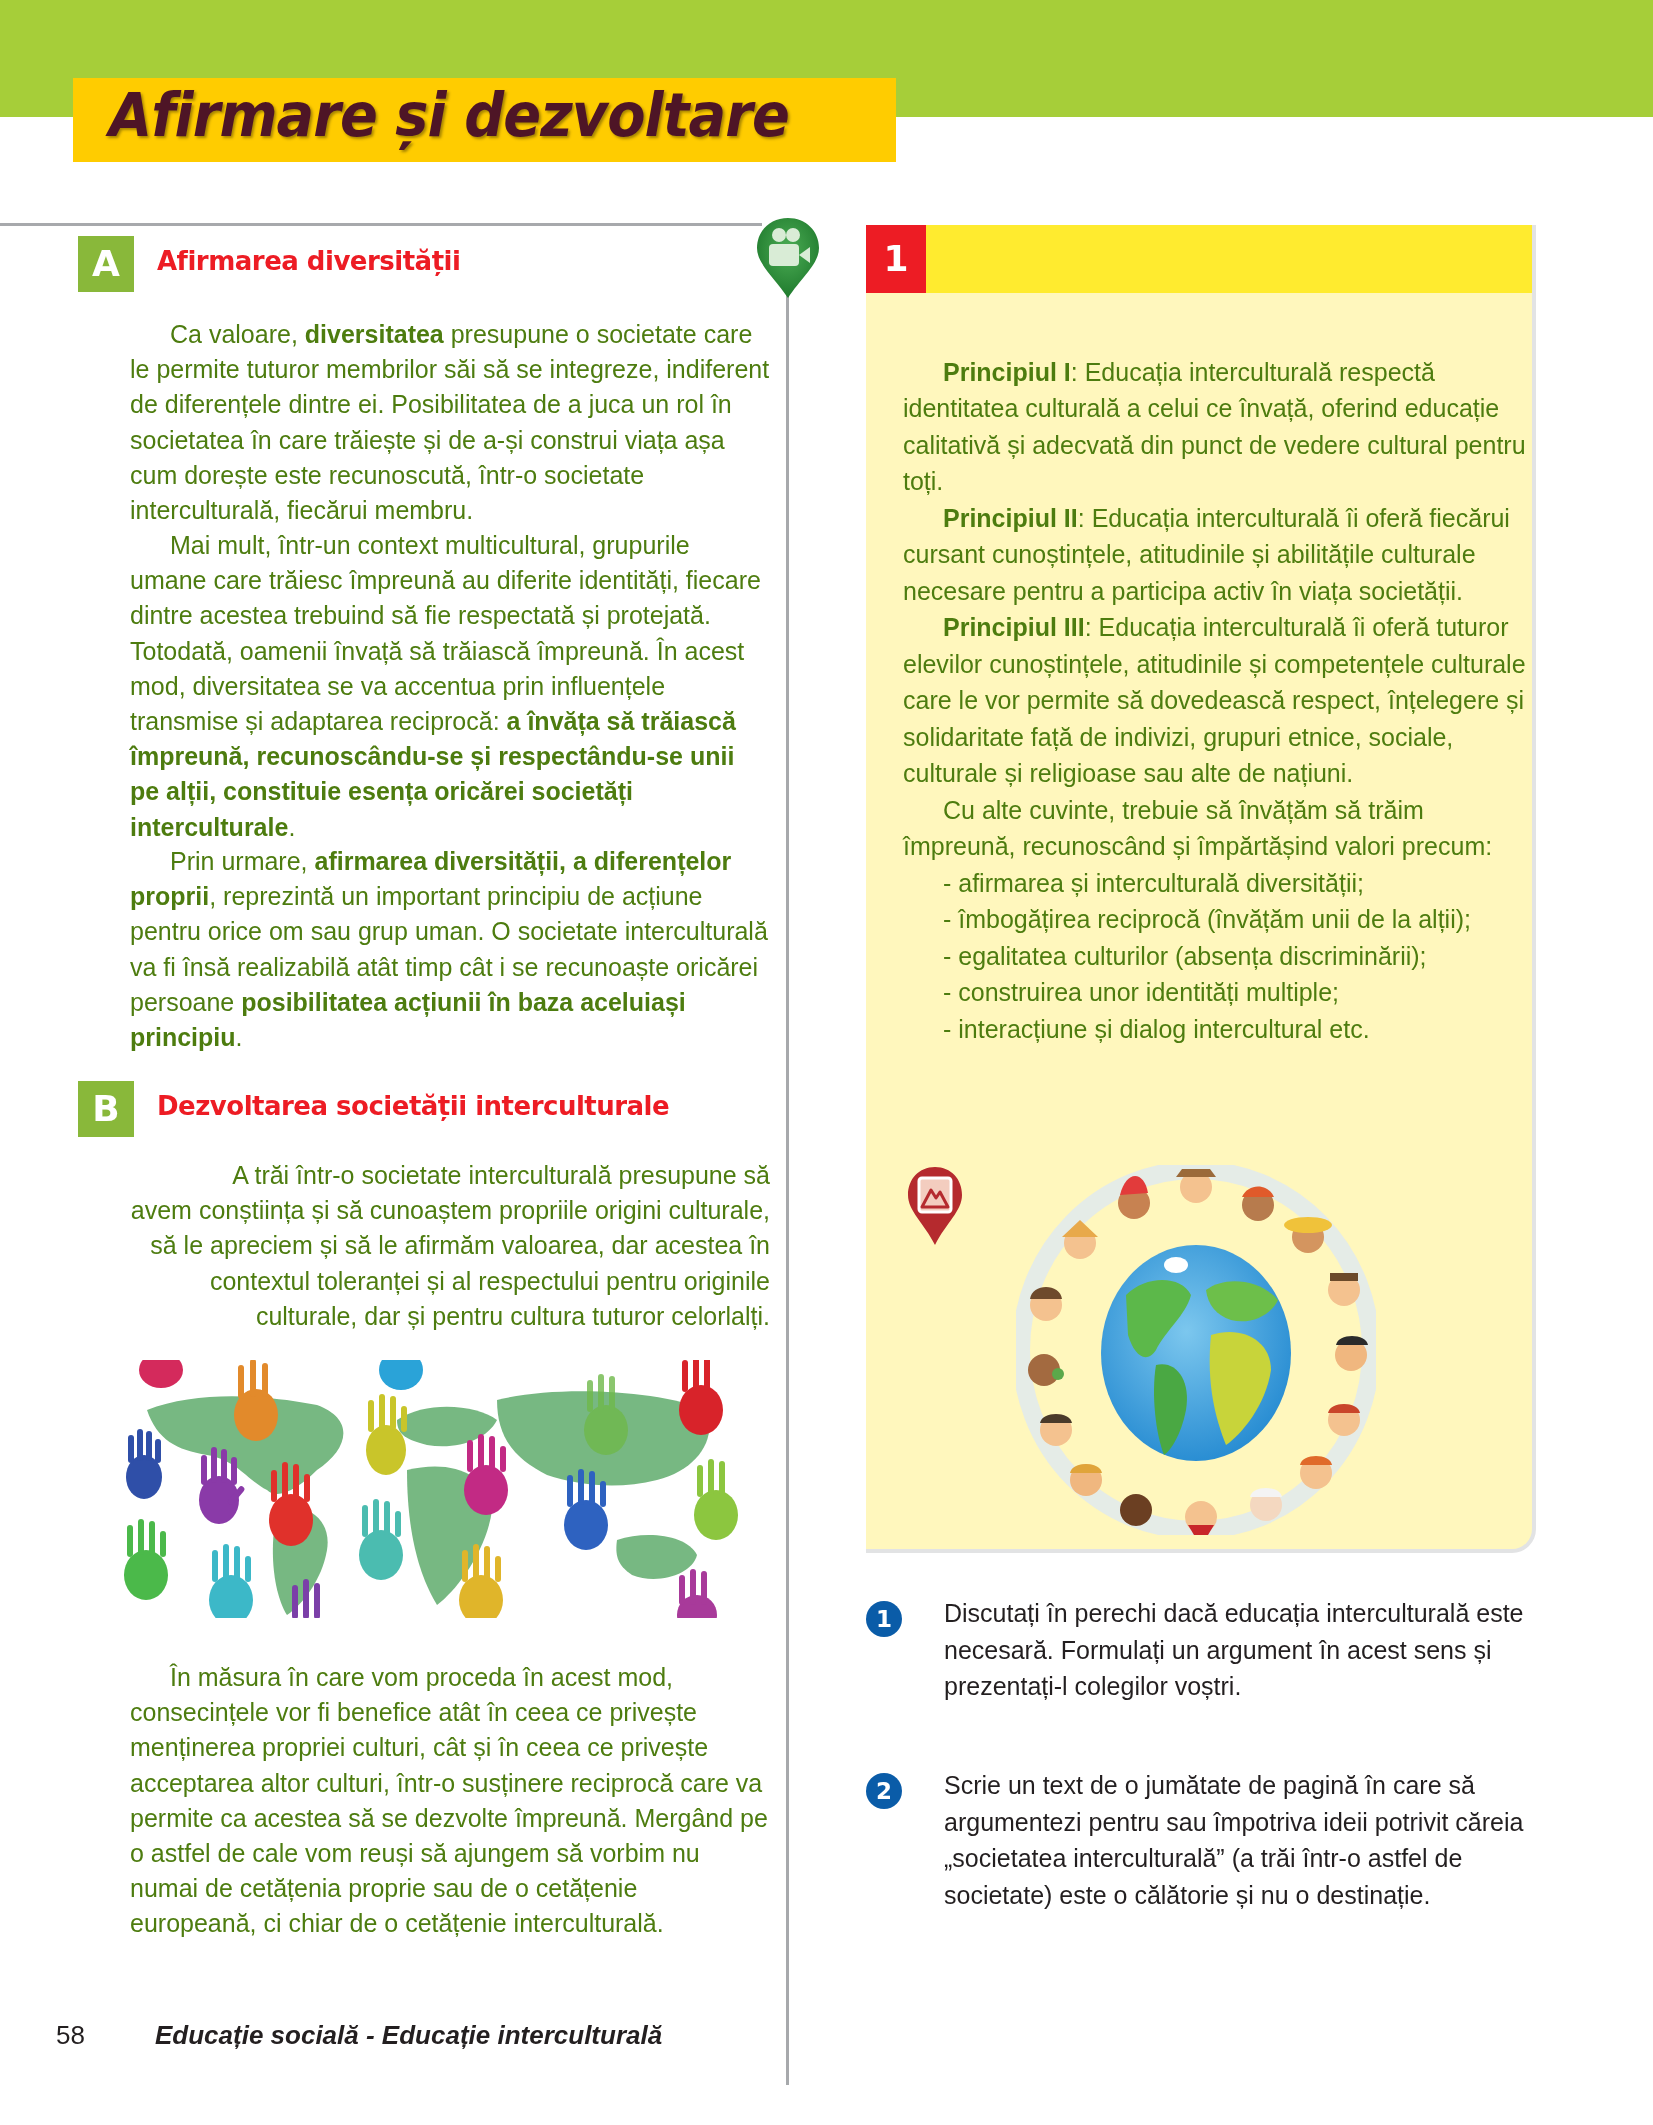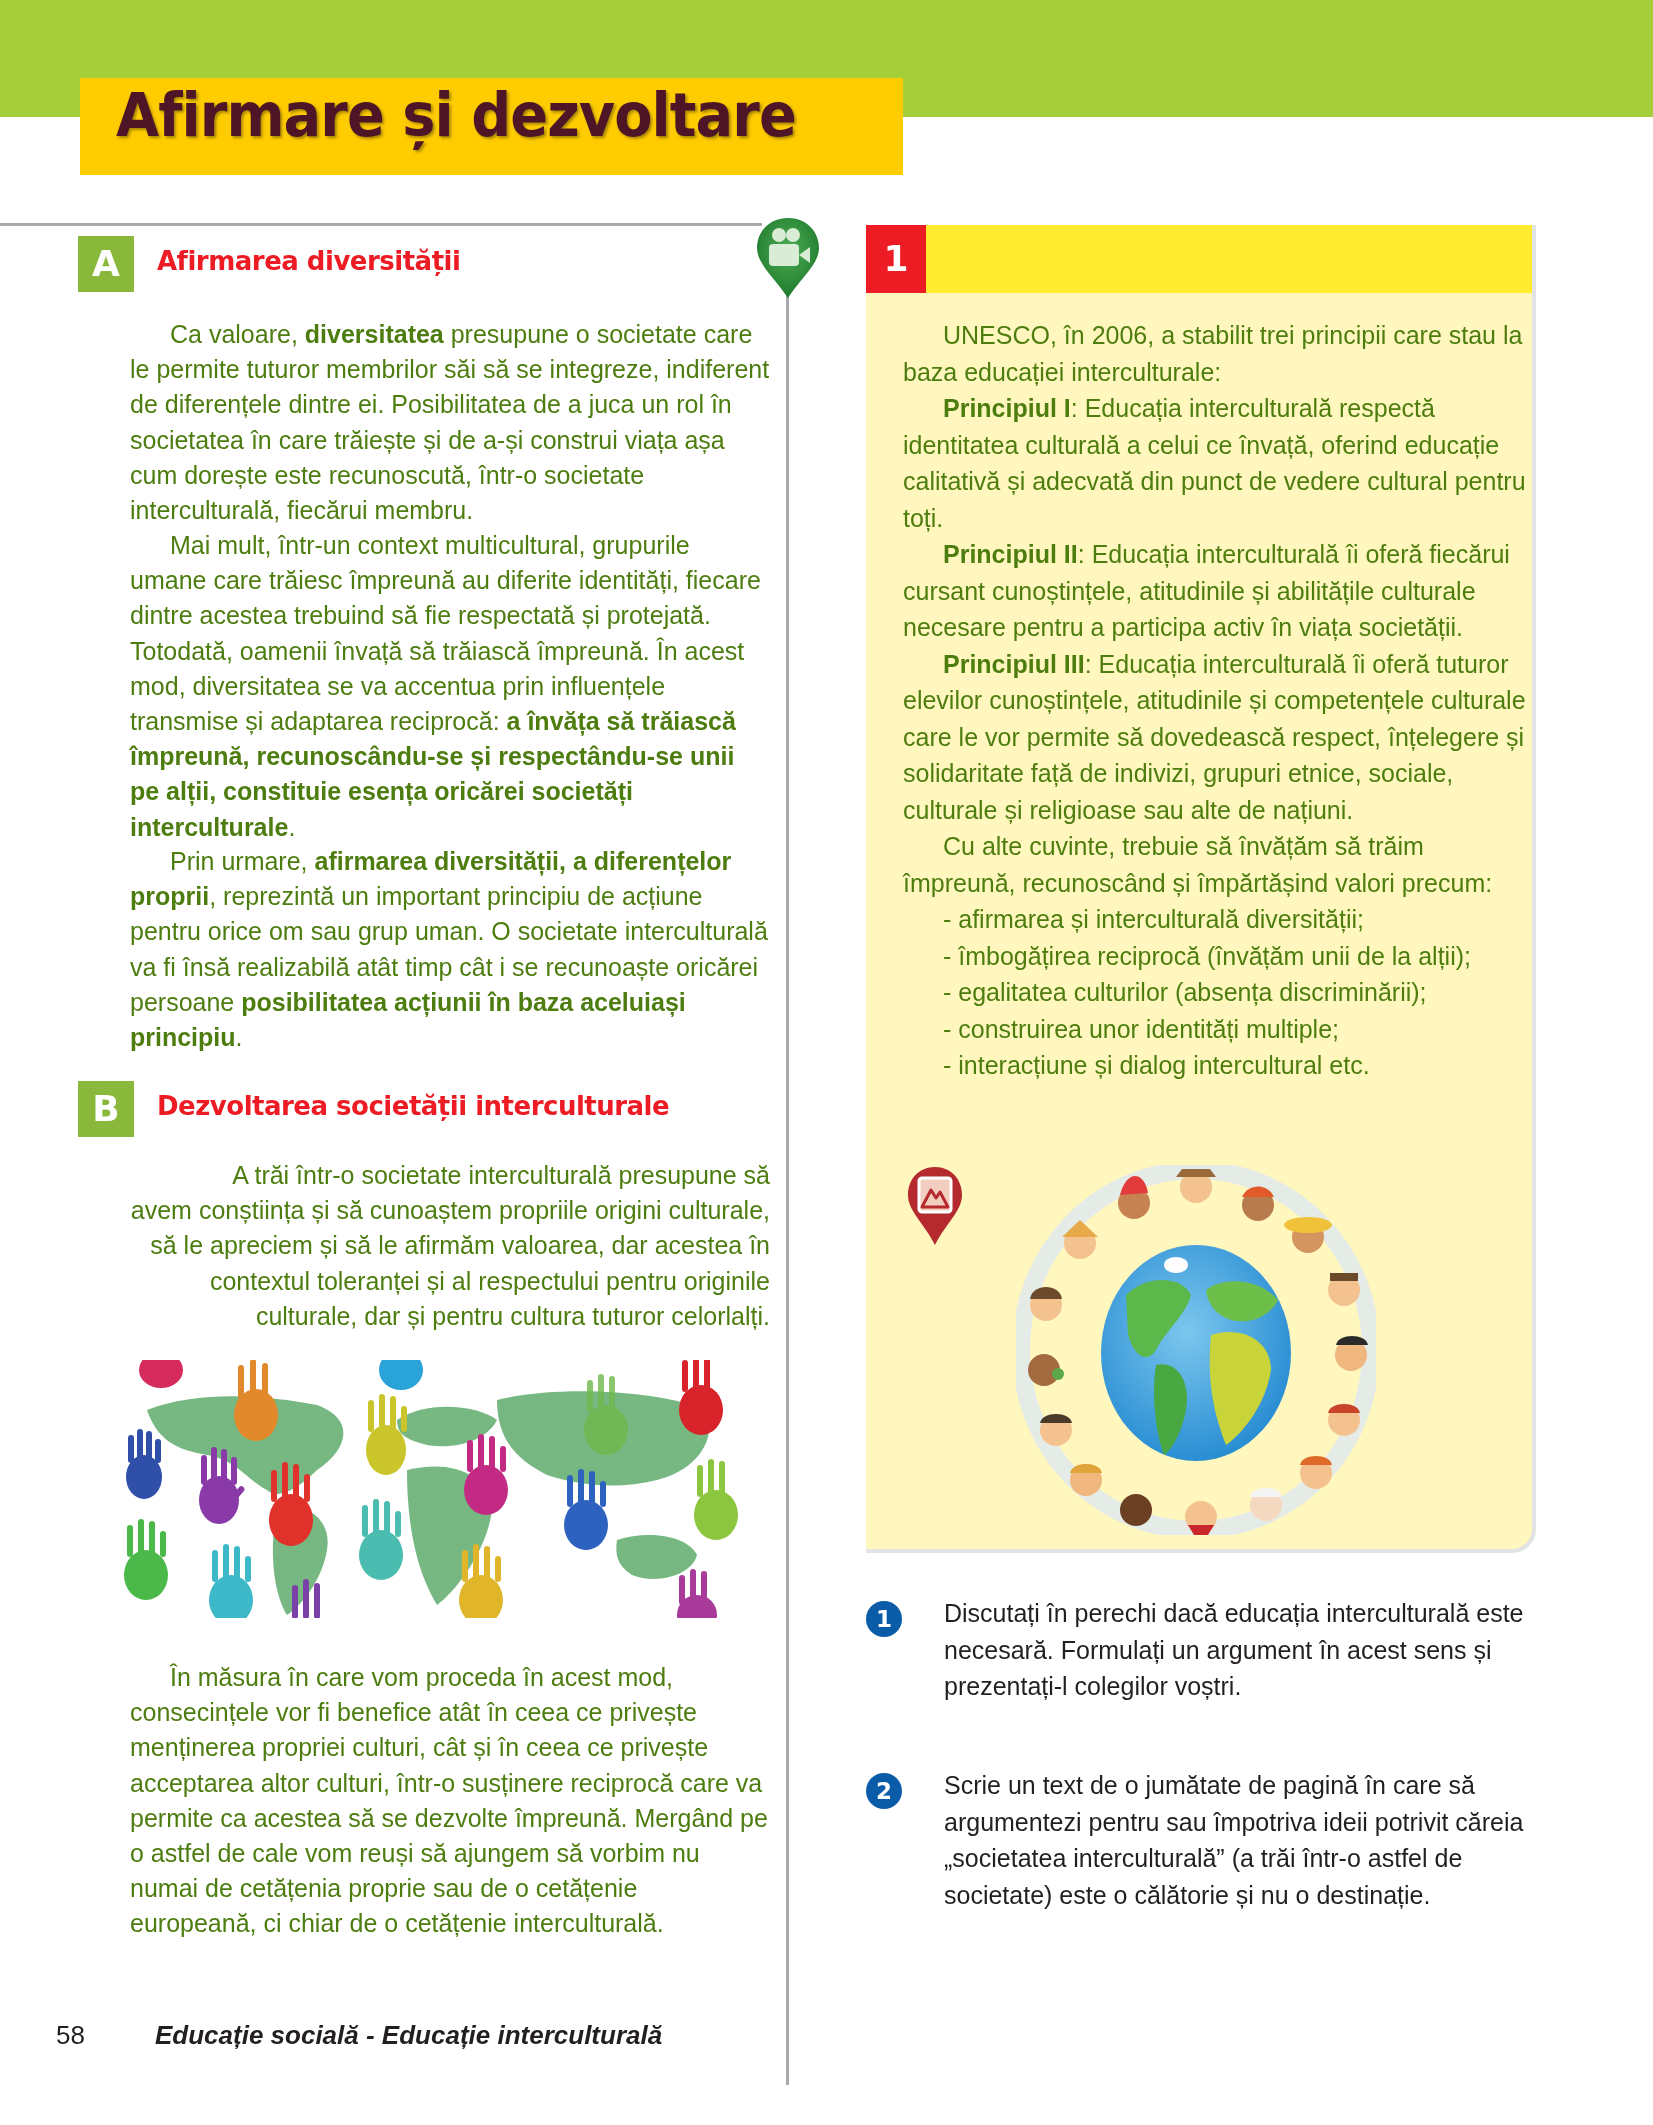--- a/index.html
+++ b/index.html
@@ -1,19 +1,19 @@
 <!DOCTYPE html>
 <html><head>
 <meta charset="utf-8">
 <style>
   html, body { margin:0; padding:0; }
   body { width:1653px; height:2125px; position:relative; background:#ffffff; overflow:hidden;
          font-family:"Liberation Sans", "DejaVu Sans", sans-serif; color:#231f20; }
   .green-band { position:absolute; left:0; top:0; width:1653px; height:117px; background:#a6ce39; }
-  .title-box { position:absolute; left:80px; top:78px; width:823px; height:97px; background:#ffcc00; }
+  .title-box { position:absolute; left:73px; top:78px; width:823px; height:84px; background:#ffcc00;font-style:italic; }
   .title-text { position:absolute; left:36px; top:2px; font-size:60px; font-weight:bold; color:#4e1526;
                 letter-spacing:-1px; text-shadow:2px 2px 3px rgba(0,0,0,0.35);
                 font-family:"DejaVu Sans", sans-serif; white-space:nowrap; transform:scaleX(0.93); transform-origin:left; }
   .hline { position:absolute; left:0; top:223px; width:762px; height:3px; background:#a7a9ac; }
   .vline { position:absolute; left:786px; top:290px; width:3px; height:1795px; background:#a7a9ac; }
   .pin { position:absolute; left:755px; top:216px; width:66px; height:84px; }
   .sec-badge { position:absolute; width:56px; height:56px; background:#8dc63f; color:#fff; font-weight:bold;
                font-size:36px; text-align:center; line-height:56px; font-family:"DejaVu Sans", sans-serif;
                background:#89b83a; }
   .sec-title { position:absolute; color:#ed1c24; font-weight:bold; font-size:26px; white-space:nowrap;
@@ -220,21 +220,21 @@
 <p class="para left-col" style="top:1648px;">
   <span class="indent"></span><span>În măsura în care vom proceda în acest mod, consecințele vor fi benefice atât în ceea ce privește menținerea propriei culturi, cât și în ceea ce privește acceptarea altor culturi, într-o susținere reciprocă care va permite ca acestea să se dezvolte împreună. Mergând pe o astfel de cale vom reuși să ajungem să vorbim nu numai de cetățenia proprie sau de o cetățenie europeană, ci chiar de o cetățenie interculturală.</span>
 </p>
 
 <div class="box">
   <div class="box-header">
     <div class="box-num">1</div>
   </div>
 
   <p class="para box-text" style="top:80px; line-height:36.5px; font-size:25px;">
-    <span class="indent"></span><span>UNESCO, în 2006, a stabilit trei principii care stau la baza educației interculturale:</span><br>
+    <span class="indent"></span><br>
     <span class="indent"></span><b>Principiul I</b><span>: Educația interculturală respectă identitatea culturală a celui ce învață, oferind educație calitativă și adecvată din punct de vedere cultural pentru toți.</span><br>
     <span class="indent"></span><b>Principiul II</b><span>: Educația interculturală îi oferă fiecărui cursant cunoștințele, atitudinile și abilitățile culturale necesare pentru a participa activ în viața societății.</span><br>
     <span class="indent"></span><b>Principiul III</b><span>: Educația interculturală îi oferă tuturor elevilor cunoștințele, atitudinile și competențele culturale care le vor permite să dovedească respect, înțelegere și solidaritate față de indivizi, grupuri etnice, sociale, culturale și religioase sau alte de națiuni.</span><br>
     <span class="indent"></span><span>Cu alte cuvinte, trebuie să învățăm să trăim împreună, recunoscând și împărtășind valori precum:</span><br>
     <span class="list-item">- afirmarea și interculturală diversității;</span>
     <span class="list-item">- îmbogățirea reciprocă (învățăm unii de la alții);</span>
     <span class="list-item">- egalitatea culturilor (absența discriminării);</span>
     <span class="list-item">- construirea unor identități multiple;</span>
     <span class="list-item">- interacțiune și dialog intercultural etc.</span>
   </p>

